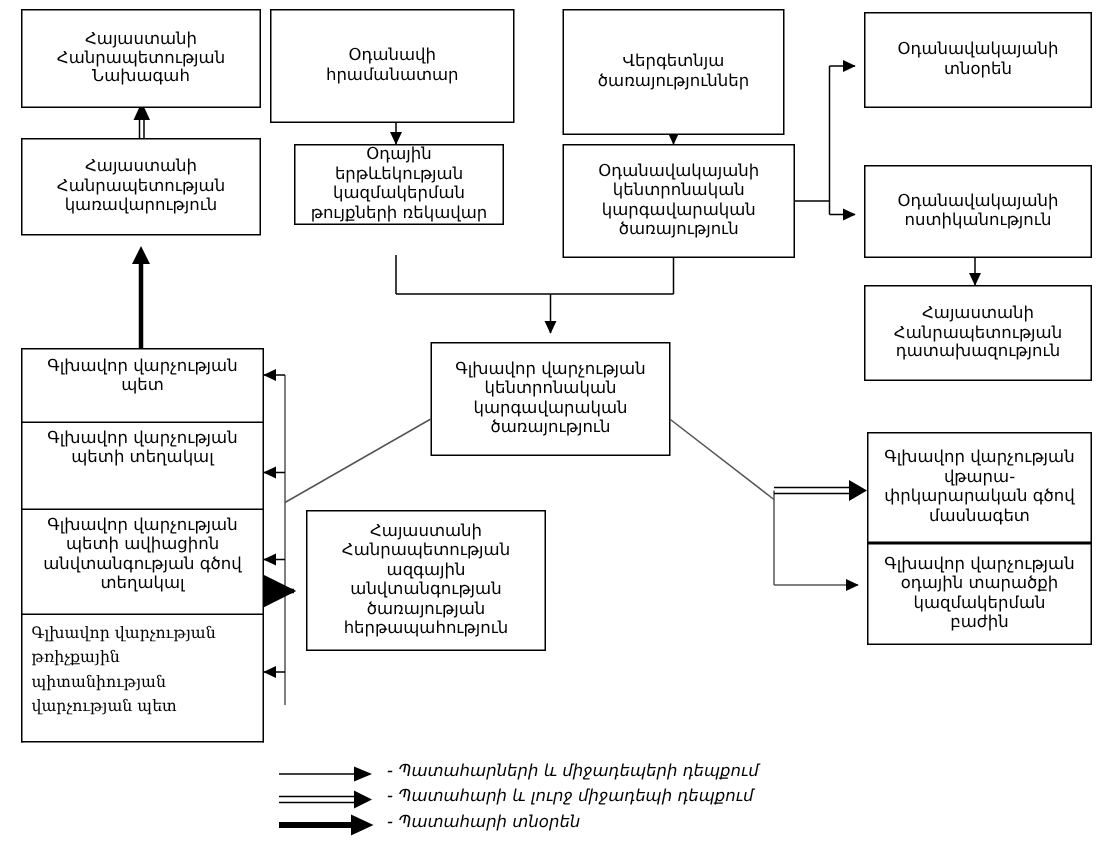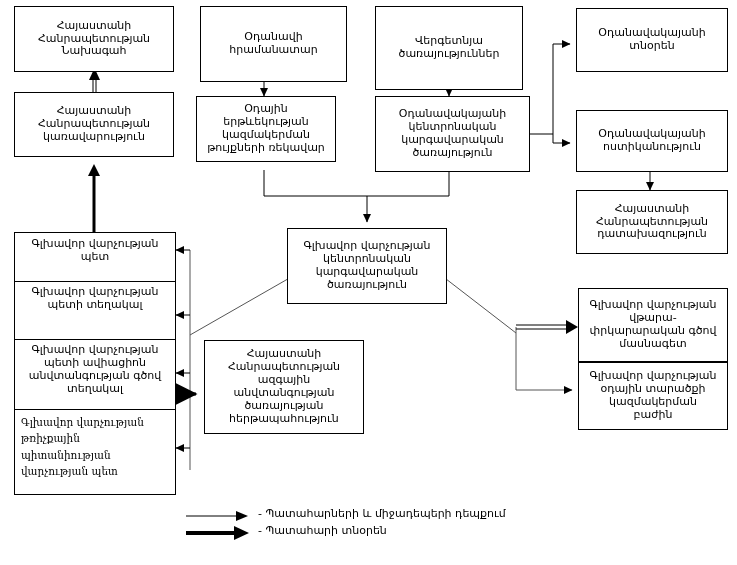--- a/index.html
+++ b/index.html
@@ -18,21 +18,21 @@
   .box.serif{font-family:"DejaVu Serif","Liberation Serif",serif;font-size:10.5px;
              text-align:left;justify-content:flex-start;align-items:flex-start;
              padding:4px 6px;line-height:1.55;}
   .stack-cell{
     position:absolute;border:1px solid #000;border-top:none;background:#fff;
     box-sizing:border-box;display:flex;align-items:flex-start;justify-content:center;
     text-align:center;line-height:1.18;font-size:11px;padding:4px 3px;color:#000;z-index:5;
   }
   svg.wires{position:absolute;left:0;top:0;width:737px;height:565px;z-index:1;}
   .legend{position:absolute;left:186px;top:508px;width:420px;z-index:6;}
-  .legend-row{position:relative;height:17px;}
+  .legend-row{position:relative;height:17px;font-style:italic;}
   .legend-label{position:absolute;left:72px;top:-1px;font-size:11px;white-space:nowrap;color:#000;}
   .lg-svg{position:absolute;left:0;top:0;}
 </style>
 </head>
 <body>
 
 <div id="canvas">
 
   <svg class="wires" viewBox="0 0 737 565">
     <defs>
@@ -86,23 +86,23 @@
     <line x1="516" y1="325" x2="572" y2="325" stroke="#000" stroke-width="1"></line>
     <line x1="516" y1="329" x2="572" y2="329" stroke="#000" stroke-width="1"></line>
     <path d="M566,320 L578,327 L566,334 z" fill="#000"></path>
     <line x1="516" y1="390" x2="572" y2="390" stroke="#555" stroke-width="1" marker-end="url(#ah)"></line>
   </svg>
 
   <div class="box" style="left:14px;top:6px;width:160px;height:66px;">Հայաստանի<br>Հանրապետության<br>Նախագահ</div>
 
   <div class="box" style="left:14px;top:92px;width:160px;height:65px;">Հայաստանի<br>Հանրապետության<br>կառավարություն</div>
 
-  <div class="box" style="left:200px;top:6px;width:147px;height:76px;">Օդանավի<br>հրամանատար</div>
+  <div class="box" style="left:180px;top:6px;width:163px;height:76px;">Օդանավի<br>հրամանատար</div>
 
-  <div class="box" style="left:196px;top:96px;width:140px;height:66px;">Օդային<br>երթևեկության<br>կազմակերման<br>թույքների ռեկավար</div>
+  <div class="box" style="left:196px;top:96px;width:140px;height:54px;">Օդային<br>երթևեկության<br>կազմակերման<br>թույքների ռեկավար</div>
 
   <div class="box" style="left:375px;top:6px;width:148px;height:84px;">Վերգետնյա<br>ծառայություններ</div>
 
   <div class="box" style="left:375px;top:96px;width:155px;height:76px;">Օդանավակայանի<br>կենտրոնական<br>կարգավարական<br>ծառայություն</div>
 
   <div class="box" style="left:576px;top:8px;width:152px;height:64px;">Օդանավակայանի<br>տնօրեն</div>
 
   <div class="box" style="left:576px;top:110px;width:152px;height:62px;">Օդանավակայանի<br>ոստիկանություն</div>
 
   <div class="box" style="left:576px;top:190px;width:152px;height:64px;">Հայաստանի<br>Հանրապետության<br>դատախազություն</div>
@@ -126,20 +126,28 @@
   <div class="legend">
 
     <div class="legend-row">
       <svg class="lg-svg" width="66" height="16">
         <line x1="0" y1="8" x2="52" y2="8" stroke="#000" stroke-width="1"></line>
         <path d="M50,3 L62,8 L50,13 z" fill="#000"></path>
       </svg>
       <span class="legend-label">- Պատահարների և միջադեպերի դեպքում</span>
     </div>
 
+    <div class="legend-row">
+      <svg class="lg-svg" width="66" height="16">
+        <line x1="0" y1="6" x2="52" y2="6" stroke="#000" stroke-width="1"></line>
+        <line x1="0" y1="10" x2="52" y2="10" stroke="#000" stroke-width="1"></line>
+        <path d="M50,2 L62,8 L50,14 z" fill="#000"></path>
+      </svg>
+      <span class="legend-label">- Պատահարի և լուրջ միջադեպի դեպքում</span>
+    </div>
 
     <div class="legend-row">
       <svg class="lg-svg" width="66" height="16">
         <line x1="0" y1="8" x2="50" y2="8" stroke="#000" stroke-width="4"></line>
         <path d="M48,1 L63,8 L48,15 z" fill="#000"></path>
       </svg>
       <span class="legend-label">- Պատահարի տնօրեն</span>
     </div>
 
   </div>

